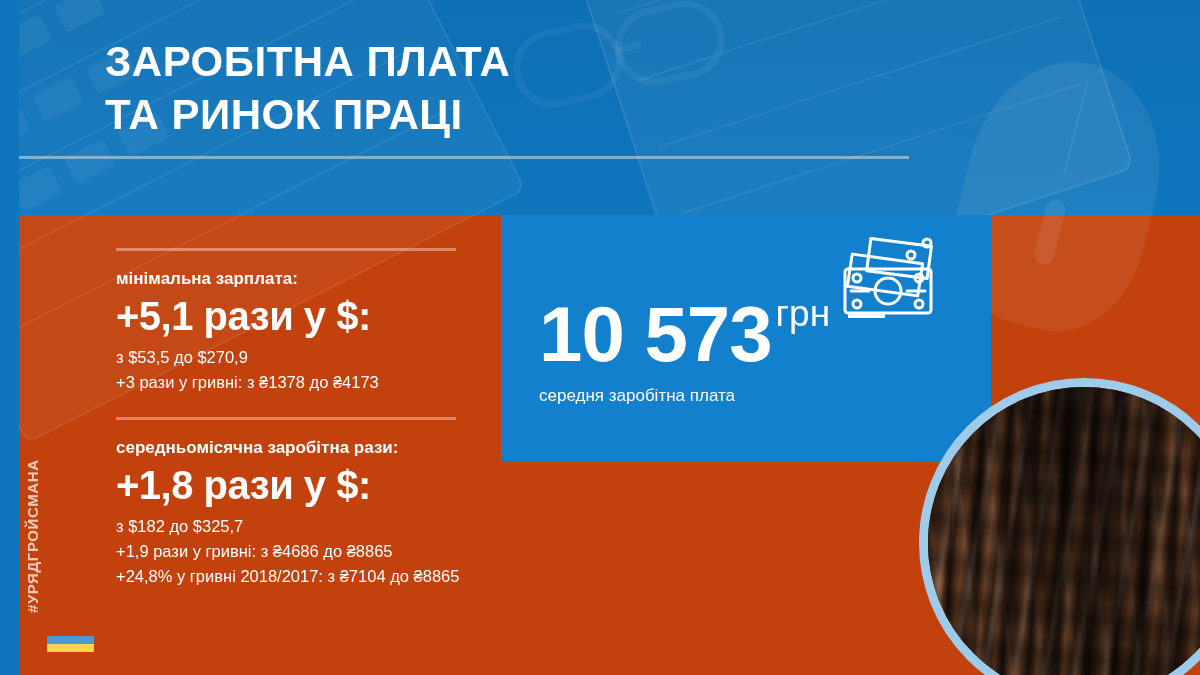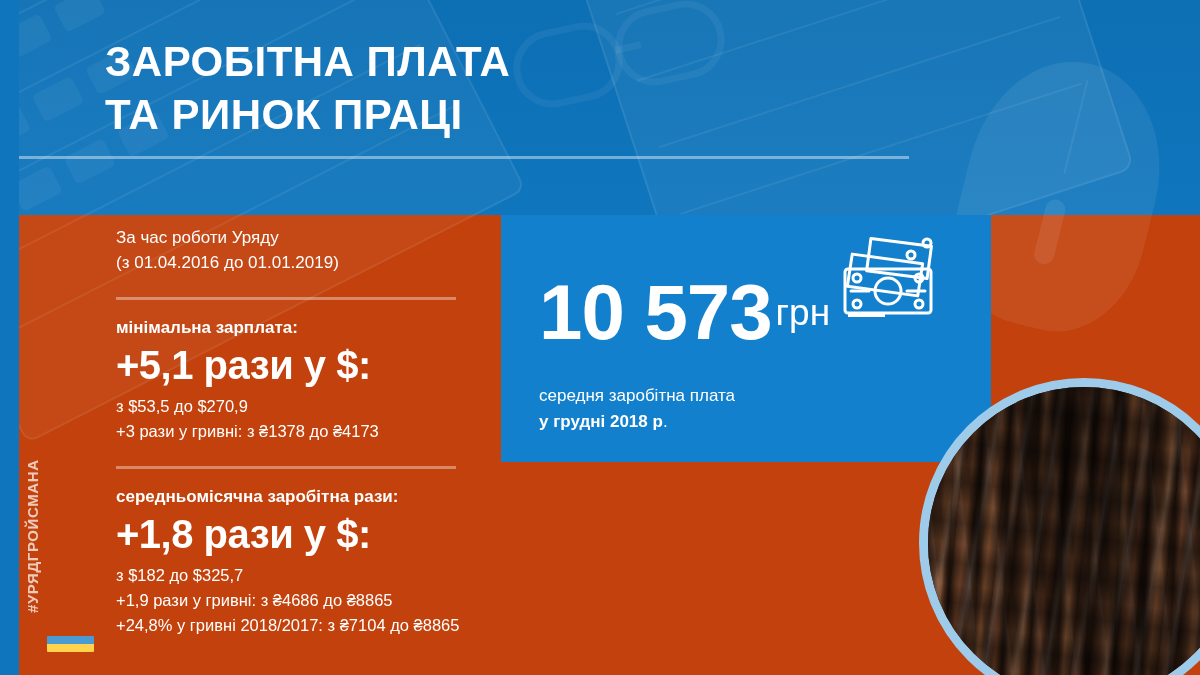--- a/index.html
+++ b/index.html
@@ -162,23 +162,23 @@
 
   
   .panel {
     position: absolute;
     left: 482px; top: 215px;
     width: 490px; height: 247px;
     background: #1380cd;
   }
   .panel-number-row {
     position: absolute;
-    left: 38px; top: 58px;
+    left: 38px; top: 80px;
     display: flex;
-    align-items: center;
+    align-items: flex-start;
   }
   .panel-number {
     font-size: 78px;
     font-weight: 700;
     line-height: 1;
     letter-spacing: -1px;
   }
   .panel-unit {
     font-size: 37px;
     font-weight: 400;
@@ -309,22 +309,20 @@
     <div class="wm-glasses-bridge"></div>
     <div class="wm-mouse"></div>
   </div>
 
   <div class="title">ЗАРОБІТНА ПЛАТА
 ТА РИНОК ПРАЦІ</div>
   <div class="top-rule"></div>
 
   <div class="left-col">
 
-    <div class="intro">За час роботи Уряду
-(з 01.04.2016 до 01.01.2019)</div>
 
     <div class="sep"></div>
 
     <div>
       <div class="stat-label">мінімальна зарплата:</div>
       <div class="stat-big">+5,1 рази у $:</div>
       <div class="stat-sub">з $53,5 до $270,9</div>
       <div class="stat-sub">+3 рази у гривні: з ₴1378 до ₴4173</div>
     </div>
 
@@ -363,21 +361,20 @@
         <circle cx="88" cy="73" r="4"></circle>
         <circle cx="80" cy="24" r="4"></circle>
         <circle cx="96" cy="12" r="4"></circle>
         <line x1="20" y1="60" x2="38" y2="60"></line>
         <line x1="76" y1="60" x2="94" y2="60"></line>
       </g>
     </svg>
 
     <div class="panel-caption">
       <span class="cap1">середня заробітна плата</span>
-      <span class="cap2"><span>у грудні  2018 р</span><span class="thin">.</span></span>
     </div>
 
   </div>
 
   <div class="photo-circle">
     <div class="photo-inner"></div>
   </div>
 
   <div class="hashtag">#УРЯДГРОЙСМАНА</div>
   <div class="flag">

